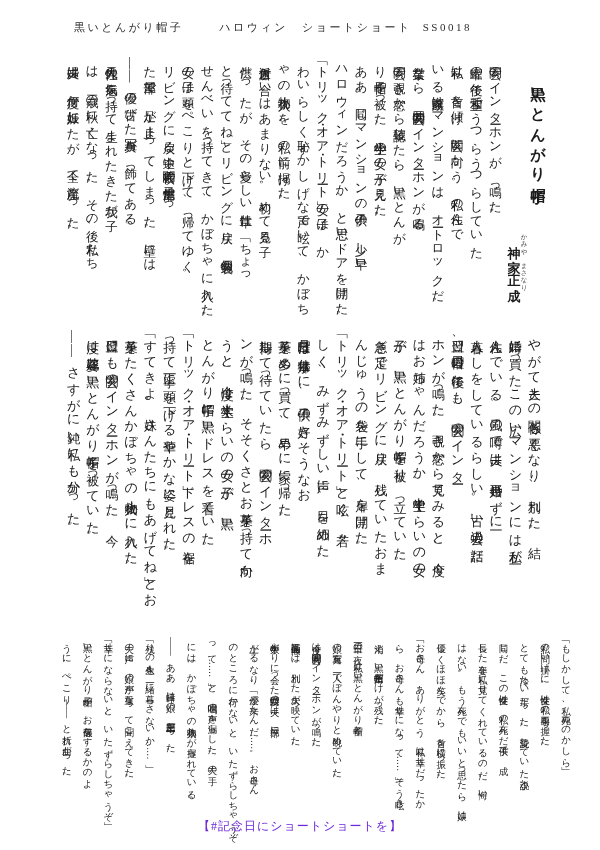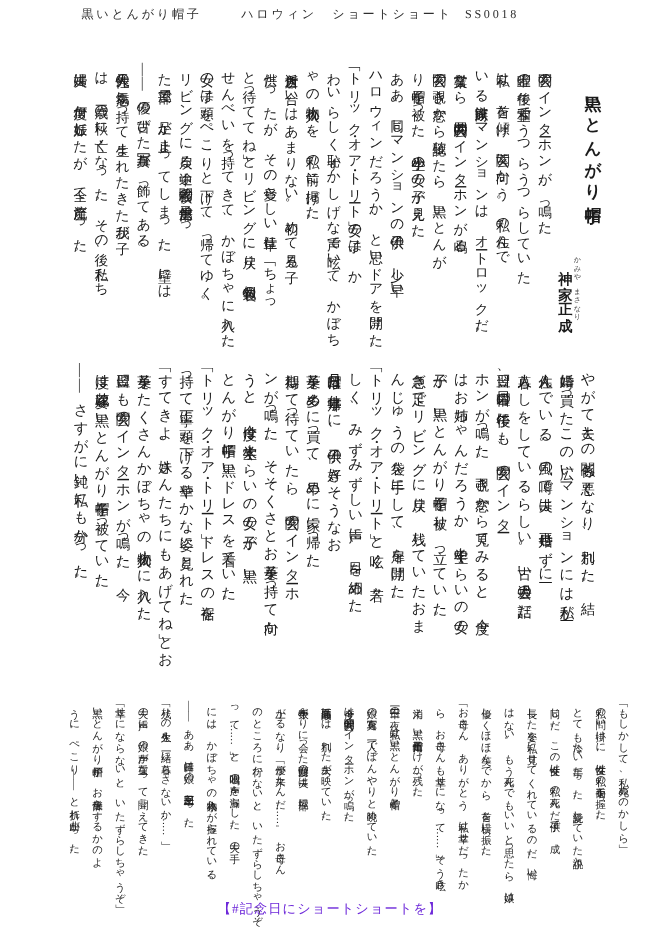--- a/index.html
+++ b/index.html
@@ -6,21 +6,21 @@
   #page{
     position:relative;
     width:600px;height:850px;
     background:#ffffff;
     color:#1b1b1b;
     font-family:"Liberation Serif","DejaVu Serif",serif;
     overflow:hidden;
   }
   
   #header{
-    position:absolute;top:5px;left:74px;
+    position:absolute;top:20px;left:74px;
     font-size:11px;letter-spacing:2.5px;color:#2e2e2e;
     white-space:nowrap;
     font-family:Liberation Serif, serif;
   }
   #header .h-part1{margin-right:36px;}
   #header .h-part2{margin-right:14px;}
   #header .h-part3{margin-right:11px;}
 
   
   .band{

